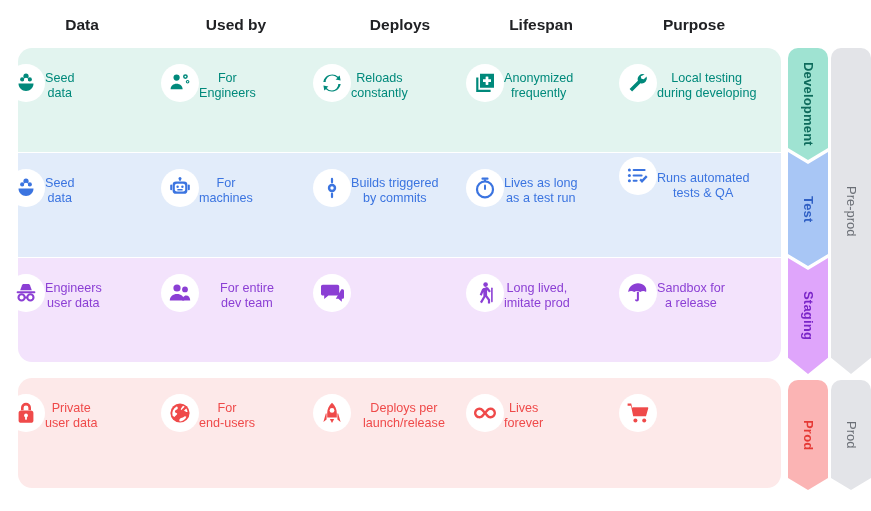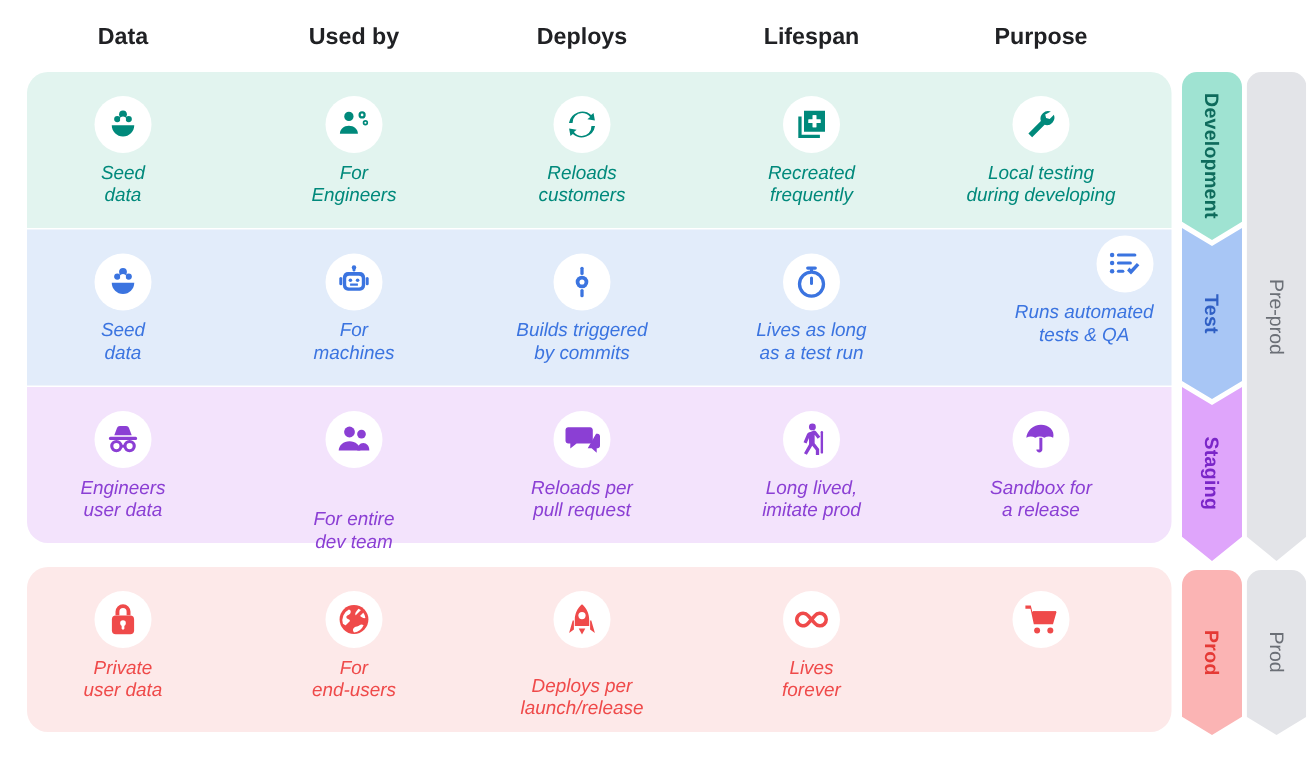--- a/index.html
+++ b/index.html
@@ -23,23 +23,22 @@
   
   .band { position: absolute; left: 18px; width: 763px; }
   .band-dev     { top: 48px;  height: 104px; background: #e2f4ef; border-radius: 14px 14px 0 0; }
   .band-test    { top: 153px; height: 104px; background: #e2ecfa; }
   .band-staging { top: 258px; height: 104px; background: #f3e3fc; border-radius: 0 0 14px 14px; }
   .band-prod    { top: 378px; height: 110px; background: #fde9e9; border-radius: 14px; }
 
   
   .cell {
     position: absolute; width: 150px;
-    display: flex; flex-direction: column; align-items: center;
+    display: flex; align-items: center;
     transform: translateX(-50%);
-    font-style: italic;
   }
   .icon-bubble {
     width: 38px; height: 38px; border-radius: 50%;
     background: #ffffff;
     display: flex; align-items: center; justify-content: center;
     margin-bottom: 6px;
   }
   .icon-bubble svg { display: block; }
   .cell-label {
     font-size: 12.6px; line-height: 15px; text-align: center;
@@ -93,21 +92,21 @@
                clip-path: polygon(0 0,100% 0,100% 89%,50% 100%,0 89%); }
 </style>
 </head>
 <body>
 
 <div class="stage">
 
   <div class="headers">
       <div class="col-header" style="left: 82px;">Data</div>
       <div class="col-header" style="left: 236px;">Used by</div>
-      <div class="col-header" style="left: 388px;">Deploys</div>
+      <div class="col-header" style="left: 400px;">Deploys</div>
       <div class="col-header" style="left: 541px;">Lifespan</div>
       <div class="col-header" style="left: 694px;">Purpose</div>
     </div>
 
   <div class="band band-dev"></div>
   <div class="band band-test"></div>
   <div class="band band-staging"></div>
   <div class="band band-prod"></div>
 
   <div id="cells-layer">
@@ -139,31 +138,31 @@
 Engineers</div>
       </div>
       <div class="cell r-dev" style="left: 388px; top: 64px;">
         <div class="icon-bubble">
           <svg width="24" height="24" viewBox="0 0 24 24" fill="#00897b">
             <path d="M12 4.4c2.2 0 4.2 1 5.4 2.6l-1.8 1.5 5 .9-.9-5-1.6 1.3A9 9 0 0 0 3.3 11h2.4A6.4 6.4 0 0 1 12 4.4z"></path>
             <path d="M12 19.6a6.7 6.7 0 0 1-5.4-2.6l1.8-1.5-5-.9.9 5 1.6-1.3A9 9 0 0 0 20.7 13h-2.4a6.4 6.4 0 0 1-6.3 6.6z"></path>
           </svg>
         </div>
         <div class="cell-label">Reloads
-customers</div>
+constantly</div>
       </div>
       <div class="cell r-dev" style="left: 541px; top: 64px;">
         <div class="icon-bubble">
           <svg width="24" height="24" viewBox="0 0 24 24" fill="#00897b">
             <path d="M3.2 6.6h2.2v12.2h12.2V21H3.2z"></path>
             <path d="M7 2.8h14v14H7zm5.8 3v2.8H10v2.4h2.8v2.8h2.4v-2.8H18V8.6h-2.8V5.8z"></path>
             <path d="M12.8 5.8v2.8H10v2.4h2.8v2.8h2.4v-2.8H18V8.6h-2.8V5.8z" fill="#fff"></path>
           </svg>
         </div>
-        <div class="cell-label">Recreated
+        <div class="cell-label">Anonymized
 frequently</div>
       </div>
       <div class="cell r-dev" style="left: 694px; top: 64px;">
         <div class="icon-bubble">
           <svg width="24" height="24" viewBox="0 0 24 24" fill="#00897b">
             <path d="M18.6 3.4a5.1 5.1 0 0 0-6.7 6.3L3.6 18l2.5 2.5 8.3-8.3a5.1 5.1 0 0 0 6.2-6.7l-2.8 2.8-2.4-.6-.6-2.4z"></path>
           </svg>
         </div>
         <div class="cell-label">Local testing
 during developing</div>
@@ -262,22 +261,20 @@
         <div class="cell-label">For entire
 dev team</div>
       </div>
       <div class="cell r-staging" style="left: 388px; top: 274px;">
         <div class="icon-bubble">
           <svg width="24" height="24" viewBox="0 0 24 24" fill="#8b3fd4">
             <path d="M2.8 3.8h14.6c1 0 1.8.8 1.8 1.8v7.2c0 1-.8 1.8-1.8 1.8H8.4l-4.2 3.4v-3.4H2.8c-1 0-1.8-.8-1.8-1.8V5.6c0-1 .8-1.8 1.8-1.8z"></path>
             <path d="M21.4 8.2h1c.9 0 1.6.7 1.6 1.6v6.4c0 .9-.7 1.6-1.6 1.6h-.6v3l-3.4-3h-2.6z"></path>
           </svg>
         </div>
-        <div class="cell-label">Reloads per
-pull request</div>
       </div>
       <div class="cell r-staging" style="left: 541px; top: 274px;">
         <div class="icon-bubble">
           <svg width="24" height="24" viewBox="0 0 24 24" fill="#8b3fd4">
             <circle cx="12.6" cy="3.6" r="2.3"></circle>
             <path d="M11.2 7c-1 0-1.9.6-2.3 1.6l-2.2 5.2 2 .9 1.6-3.7.1 4.2-3.4 5.9 1.9 1.1 3.6-6.1 2.4 3.1v3.2h2.2v-4l-3-3.9V8.9l2 2.6 1.8-1.3-2.8-3.6c-.4-.4-.9-.6-1.4-.6z"></path>
             <rect x="18.1" y="6.4" width="1.6" height="15" rx="0.8"></rect>
           </svg>
         </div>
         <div class="cell-label">Long lived,

